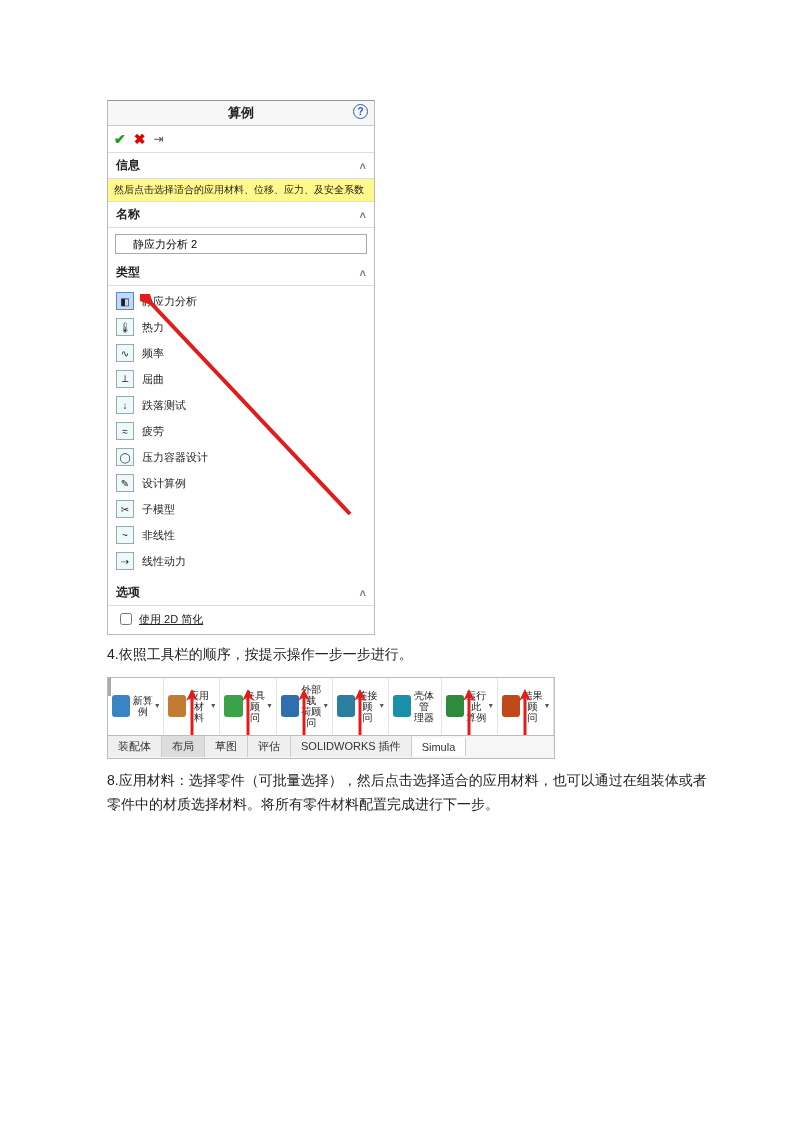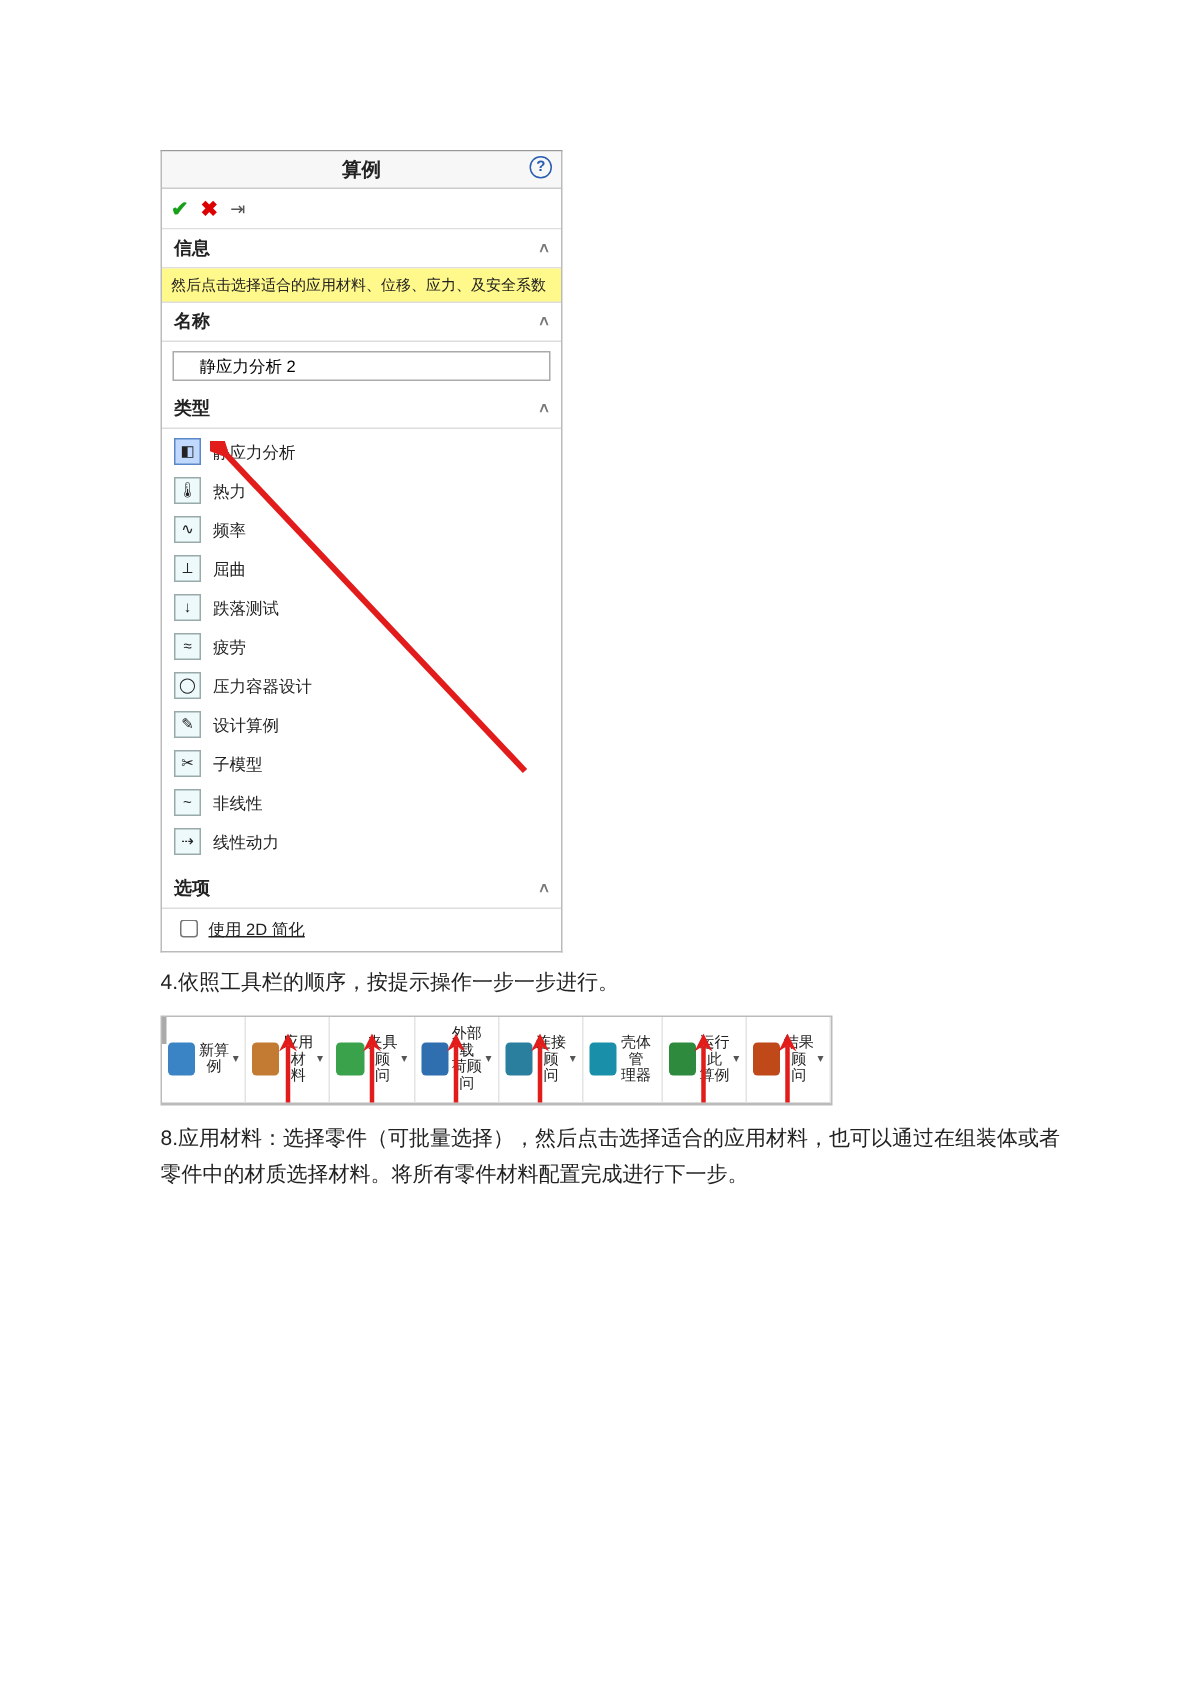--- a/index.html
+++ b/index.html
@@ -347,15 +347,23 @@
         <span class="tb-ico" style="background: rgb(192, 73, 26);"></span>
         <span class="tb-label">结果顾
 问</span>
         <span class="tb-drop">▾</span>
         <svg class="tb-arrow" width="20" height="48" viewBox="0 0 20 48">
           <line x1="10" y1="46" x2="10" y2="8" stroke="#e21b1b" stroke-width="3"></line>
           <path d="M10,0 L4,12 L10,8 L16,12 Z" fill="#e21b1b"></path>
         </svg>
       </div>
     </div>
+  <div class="tabs-row" id="tabs-row">
+      <div class="tab">装配体</div>
+      <div class="tab active">布局</div>
+      <div class="tab">草图</div>
+      <div class="tab">评估</div>
+      <div class="tab">SOLIDWORKS 插件</div>
+      <div class="tab last">Simula</div>
+    </div>
 </div>
 
 <p class="body-text">8.应用材料：选择零件（可批量选择），然后点击选择适合的应用材料，也可以通过在组装体或者零件中的材质选择材料。将所有零件材料配置完成进行下一步。</p>
 
 </body></html>

